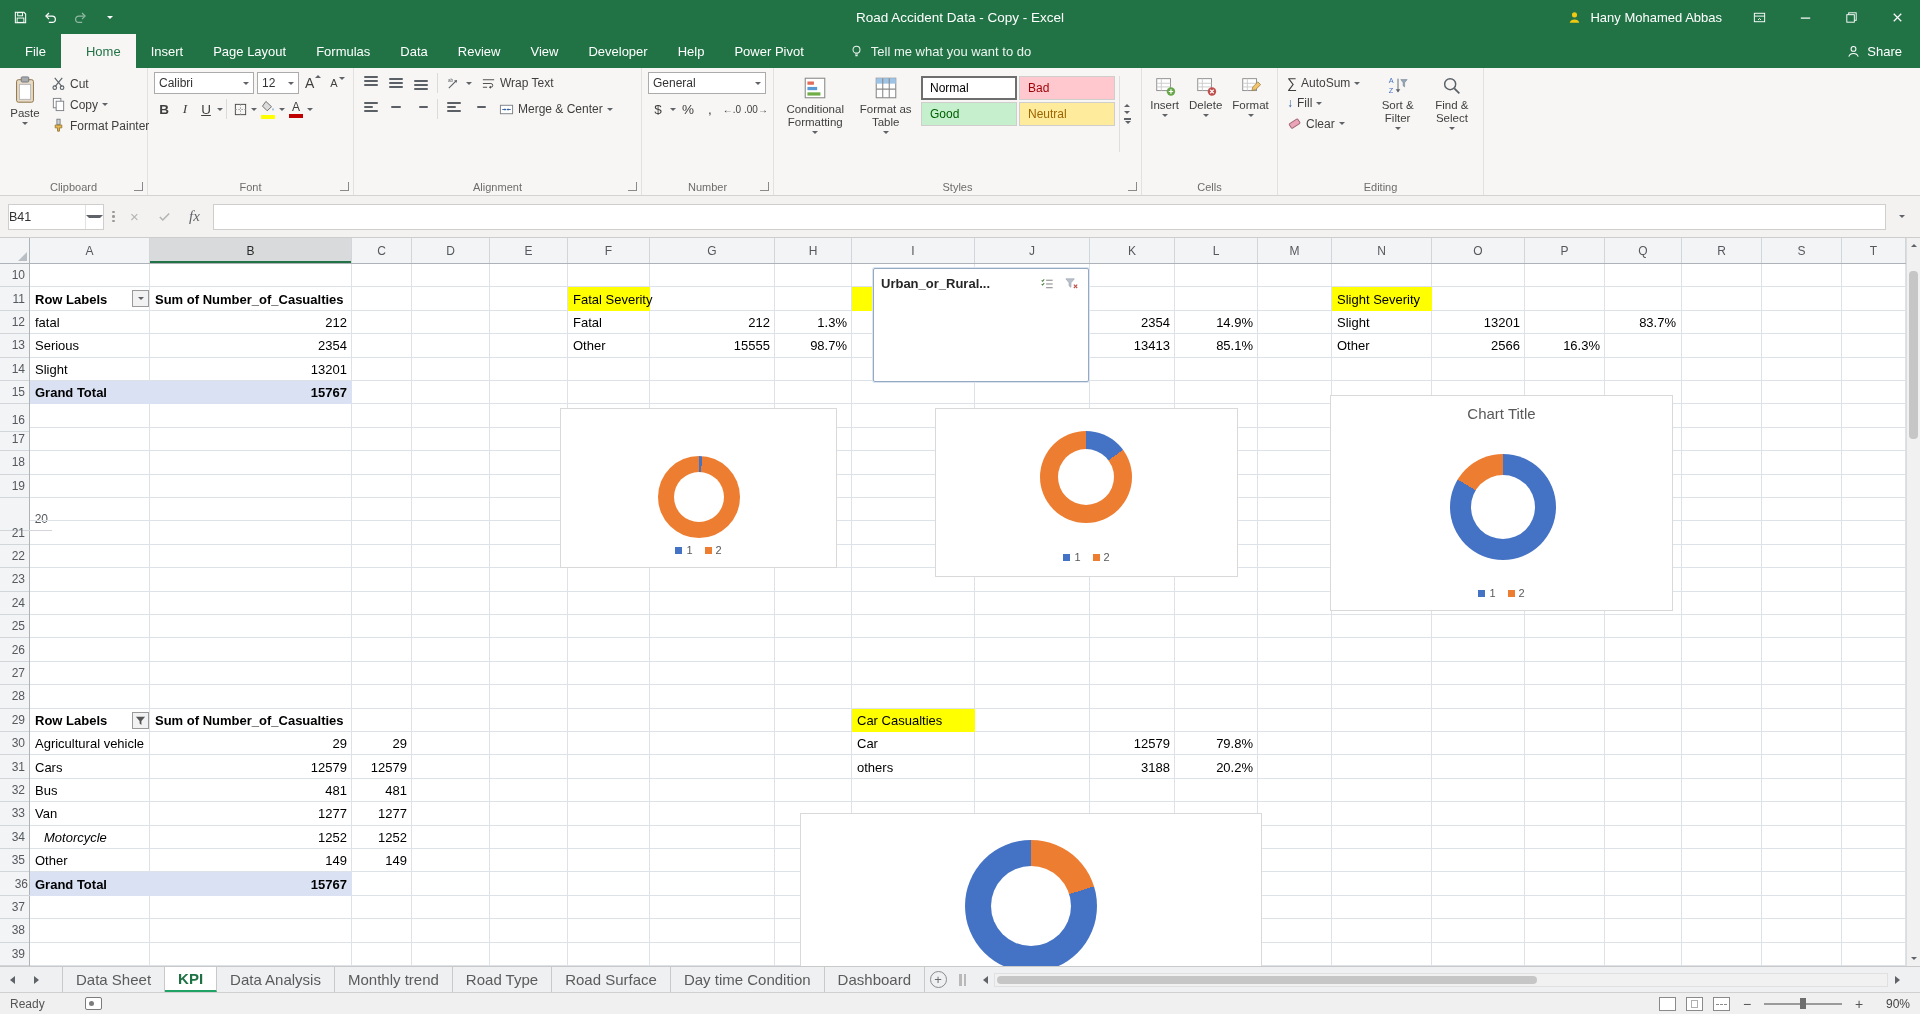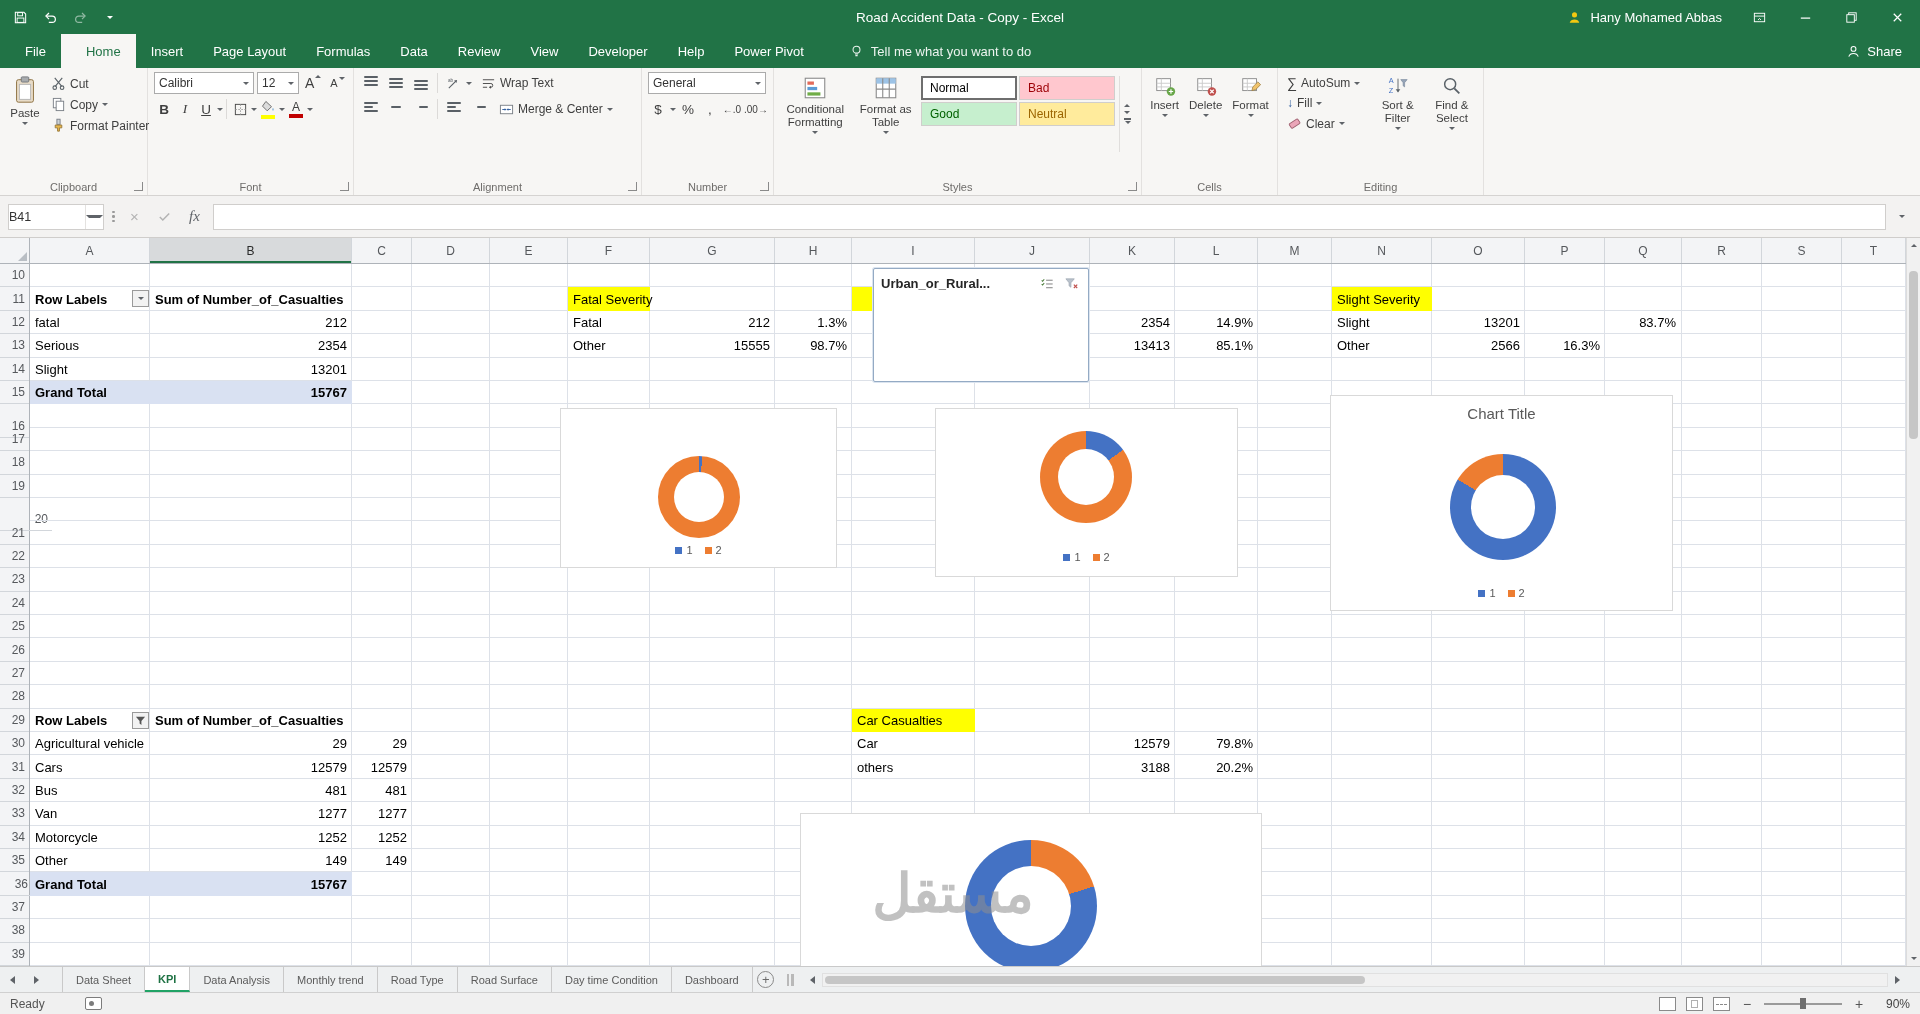--- a/index.html
+++ b/index.html
@@ -125,21 +125,21 @@
   
   .vscroll { position:absolute; left:1906px; top:238px; width:14px; height:728px; background:#f1f1f1; border-left:1px solid #dcdcdc; display:flex; flex-direction:column; }
   .vsbtn { height:15px; display:flex; align-items:center; justify-content:center; }
   .vtrack { flex:1; position:relative; }
   .vthumb { position:absolute; left:2px; right:2px; top:18px; height:168px; background:#c6c6c6; border-radius:4px; }
 
   
   .sheetbar { position:absolute; left:0; top:966px; width:1920px; height:26px; background:#eef0f1; border-top:1px solid #c9c9c9; display:flex; align-items:stretch; }
   .snav { width:24px; display:flex; align-items:center; justify-content:center; }
   .stabs { display:flex; align-items:stretch; margin-left:14px; }
-  .stab { padding:0 13px; display:flex; align-items:center; font-size:11px; color:#5b5b5b; border-right:1px solid #c9c9c9; }
+  .stab { padding:0 13px; display:flex; align-items:center; font-size:15px; color:#5b5b5b; border-right:1px solid #c9c9c9; }
   .stab:first-child { border-left:1px solid #c9c9c9; }
   .stab.active { background:#fff; color:#1f7244; font-weight:bold; border-bottom:2px solid #21a366; }
   .newsheet { width:26px; display:flex; align-items:center; justify-content:center; }
   .newsheet span { width:17px; height:17px; border-radius:50%; border:1px solid #8a8a8a; color:#6a6a6a; display:flex; align-items:center; justify-content:center; font-size:13px; line-height:1; }
   .tabdots { display:flex; align-items:center; gap:2px; padding:0 8px; }
   .tabdots i { width:2.5px; height:12px; background:#b9b9b9; display:block; }
   .hscroll { flex:1; display:flex; align-items:center; margin:3px 14px 3px 2px; }
   .htrack { flex:1; position:relative; height:14px; background:#f1f1f1; border:1px solid #e0e0e0; }
   .hthumb { position:absolute; left:2px; top:2px; bottom:2px; width:540px; background:#c6c6c6; border-radius:4px; }
   .hsbtn { width:18px; display:flex; align-items:center; justify-content:center; }
@@ -615,21 +615,21 @@
         <div class="colhd" style="left: 1732px; width: 80px;">S</div>
         <div class="colhd" style="left: 1812px; width: 64px;">T</div>
       </div>
     <div id="row-headers">
         <div class="rowhd" style="top: 0px;">10</div>
         <div class="rowhd" style="top: 23.4px;">11</div>
         <div class="rowhd" style="top: 46.8px;">12</div>
         <div class="rowhd" style="top: 70.2px;">13</div>
         <div class="rowhd" style="top: 93.6px;">14</div>
         <div class="rowhd" style="top: 117px;">15</div>
-        <div class="rowhd" style="top: 151px;">16</div>
+        <div class="rowhd" style="top: 145px;">16</div>
         <div class="rowhd" style="top: 163.8px;">17</div>
         <div class="rowhd" style="top: 187.2px;">18</div>
         <div class="rowhd" style="top: 210.6px;">19</div>
         <div class="rowhd" style="top: 244px; padding-left: 48px;">20</div>
         <div class="rowhd" style="top: 257.4px;">21</div>
         <div class="rowhd" style="top: 280.8px;">22</div>
         <div class="rowhd" style="top: 304.2px;">23</div>
         <div class="rowhd" style="top: 327.6px;">24</div>
         <div class="rowhd" style="top: 351px;">25</div>
         <div class="rowhd" style="top: 374.4px;">26</div>
@@ -713,21 +713,20 @@
             </span>
           </div>
       </div>
 
       <div class="chart c4">
 
         <div class="donut" style="background: conic-gradient(rgb(237, 125, 49) 0deg, rgb(237, 125, 49) 72.72deg, rgb(68, 114, 196) 72.72deg, rgb(68, 114, 196) 360deg);"></div>
 
       </div>
 
-      <div class="watermark">مستقل</div>
 
       <div class="slicer">
         <div class="slhead">
           <span class="sltitle">Urban_or_Rural...</span>
           <span class="slico">
             <svg class="ic14" viewBox="0 0 16 16">
                 <path d="M6.5 4.5h7M6.5 8.5h7M6.5 12.5h7" stroke="#7a7a7a"></path>
                 <path d="M1.8 4.6l1 1 1.7-2.1M1.8 8.6l1 1 1.7-2.1" fill="none" stroke="#4a7d3a" stroke-width="1.1"></path>
               </svg>
           </span>
@@ -870,21 +869,21 @@
         </div>
         <div class="cell" style="left: 0px; top: 538.2px; width: 120px;">
           <span class="celltext">Van</span>
         </div>
         <div class="cell num" style="left: 120px; top: 538.2px; width: 202px;">
           <span class="celltext">1277</span>
         </div>
         <div class="cell num" style="left: 322px; top: 538.2px; width: 60px;">
           <span class="celltext">1277</span>
         </div>
-        <div class="cell" style="left: 0px; top: 561.6px; width: 120px;">
+        <div class="cell" style="left: 9px; top: 561.6px; width: 120px; font-style: italic;">
           <span class="celltext">Motorcycle</span>
         </div>
         <div class="cell num" style="left: 120px; top: 561.6px; width: 202px;">
           <span class="celltext">1252</span>
         </div>
         <div class="cell num" style="left: 322px; top: 561.6px; width: 60px;">
           <span class="celltext">1252</span>
         </div>
         <div class="cell" style="left: 0px; top: 585px; width: 120px;">
           <span class="celltext">Other</span>

